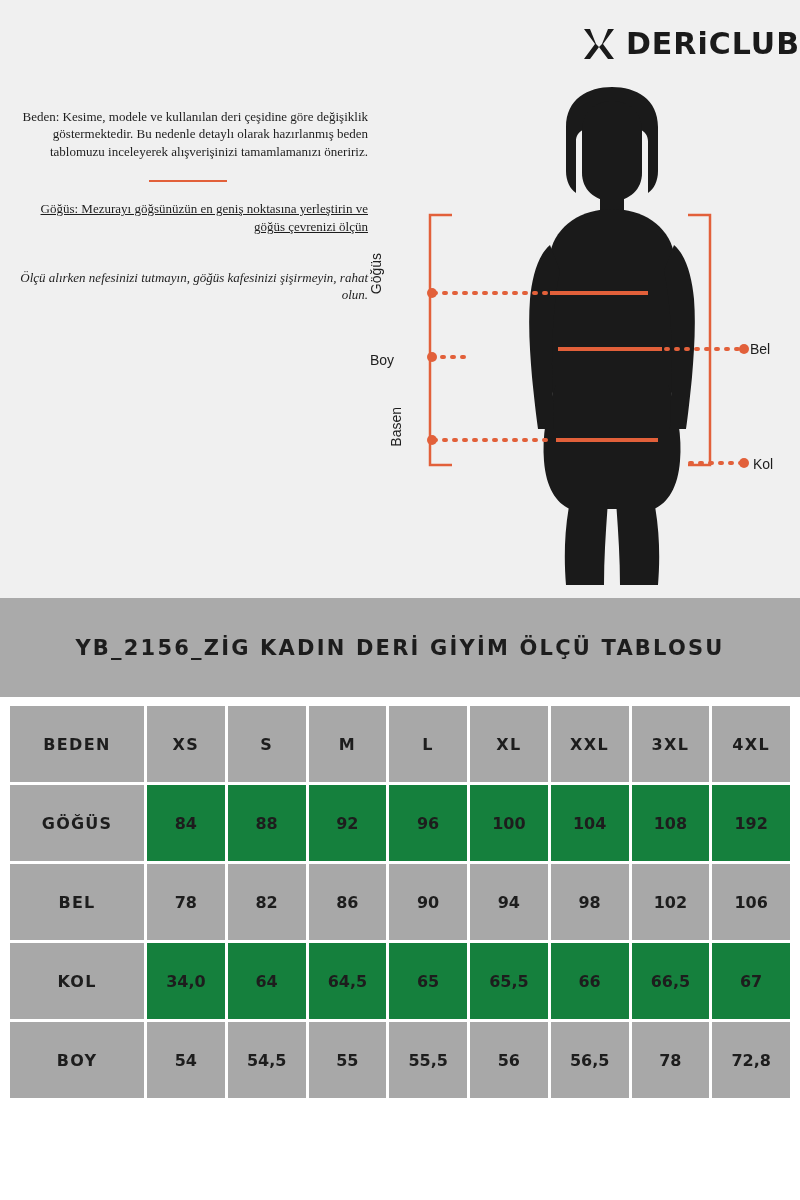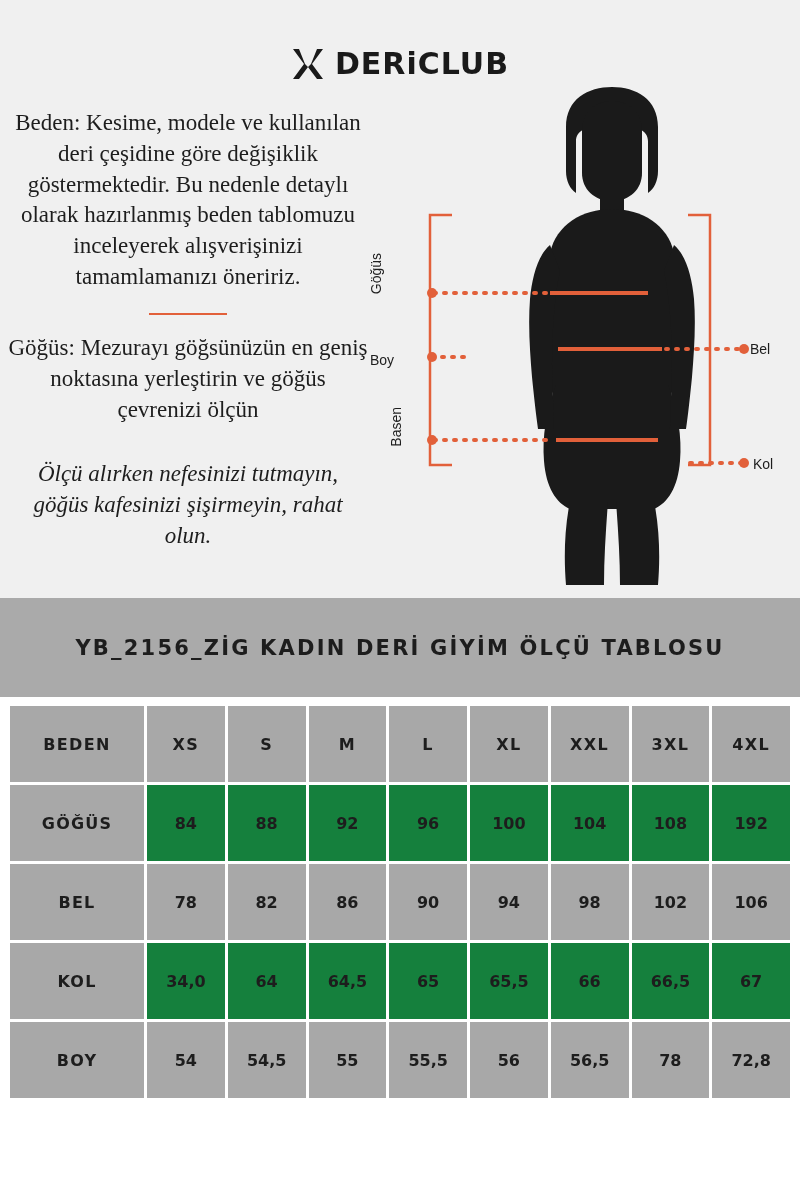--- a/index.html
+++ b/index.html
@@ -22,23 +22,22 @@
     width: 800px;
     height: 598px;
     background: #f0f0f0;
   }
 
   .logo-wrap {
     position: absolute;
     top: 26px;
     left: 0;
     width: 800px;
-    text-align: center;
+    text-align: right;
     height: 50px;
-    margin-top: 20px;
   }
   .logo-inner {
     display: inline-flex;
     align-items: center;
     gap: 10px;
   }
   .logo-mark {
     width: 34px; height: 34px;
     position: relative;
     display: inline-block;
@@ -55,31 +54,32 @@
   .info-col {
     position: absolute;
     left: 8px;
     top: 108px;
     width: 360px;
     text-align: center;
     font-family: "Liberation Serif", serif;
     color: #1d1d1d;
   }
   .info-para {
-    font-size: 23px;
+    font-size: 13px;
     line-height: 1.34;
     margin: 0;
+    text-align: right;
   }
   .divider {
     width: 78px;
     height: 2px;
     background: #e2603a;
     margin: 20px auto 18px auto;
   }
-  .info-para.p2 { margin-top: 16px; }
+  .info-para.p2 { margin-top: 16px; text-decoration: underline; }
   .info-para.p3 { margin-top: 34px; font-style: italic; }
 
   
   .figure-area {
     position: absolute;
     left: 360px;
     top: 85px;
     width: 440px;
     height: 500px;
   }

